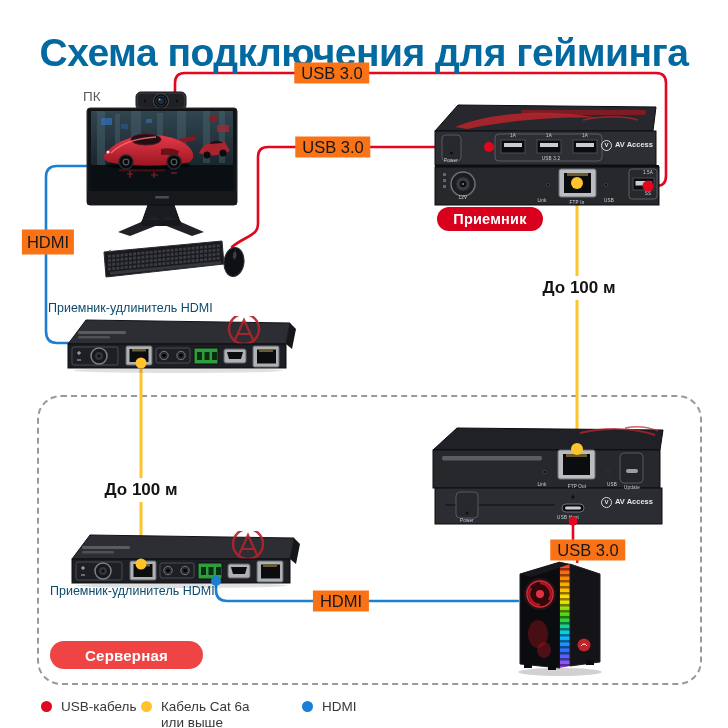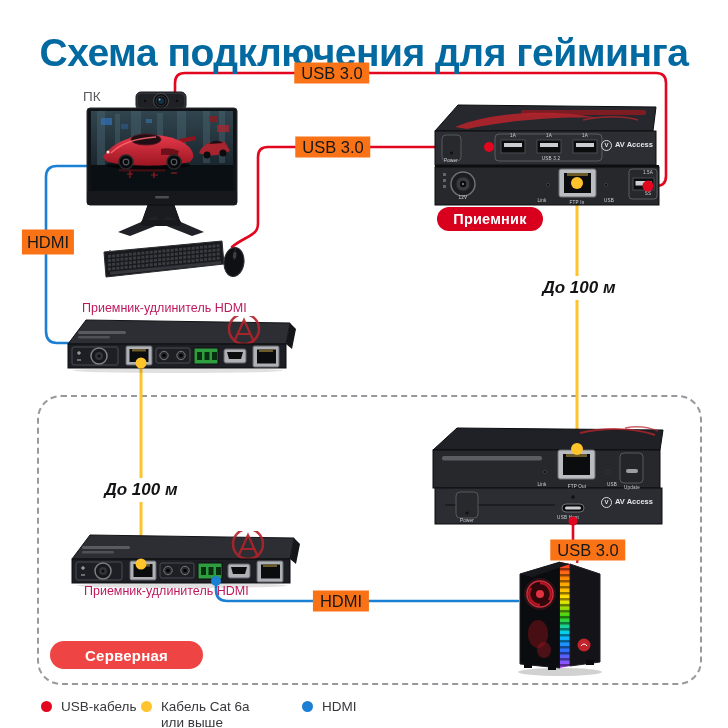--- a/index.html
+++ b/index.html
@@ -3,22 +3,22 @@
 <meta charset="utf-8">
 <style>
   html,body{margin:0;padding:0;background:#fff;}
   #stage{position:relative;width:728px;height:728px;background:#fff;overflow:hidden;
          font-family:"Liberation Sans",sans-serif;}
   .abs{position:absolute;}
   .tc{transform:translate(-50%,-50%);white-space:nowrap;}
   #title{left:0;top:5px;width:728px;text-align:center;font-size:39px;font-weight:bold;
          color:#0369a1;letter-spacing:-0.5px;z-index:3;}
   .line-label{background:#f97316;padding:1px 7px;font-size:16.5px;color:#17181a;z-index:3;}
-  .dist-label{background:#fff;padding:2px 8px;font-size:17px;font-weight:bold;color:#141416;z-index:3;font-style:italic;}
-  .dev-label{font-size:12.5px;color:#be185d;z-index:3;white-space:nowrap;margin-left:34px;}
+  .dist-label{background:#fff;padding:2px 8px;font-size:17px;font-weight:bold;color:#141416;z-index:3;}
+  .dev-label{font-size:12.5px;color:#0c4a6e;z-index:3;white-space:nowrap;}
   .pc-label{font-size:13.5px;color:#595a5e;z-index:3;}
   .badge{color:#fff;display:flex;align-items:center;justify-content:center;
          border-radius:13px;font-size:14.5px;font-weight:600;z-index:3;letter-spacing:0.2px;text-align:right;}
   .badge.red{background:#d8001d;}
   .badge.dark{background:#ef4444;border-radius:15px;}
   #dashed-zone{left:37px;top:395px;width:661px;height:286px;border:2px dashed #97999c;
                border-radius:24px;z-index:0;}
   .micro{position:absolute;font-size:4.6px;color:#cdd0d5;transform:translate(-50%,-50%);
          white-space:nowrap;z-index:3;letter-spacing:0.2px;}
   .brand{position:absolute;display:flex;gap:3px;align-items:flex-start;z-index:3;color:#e3e5e8;

